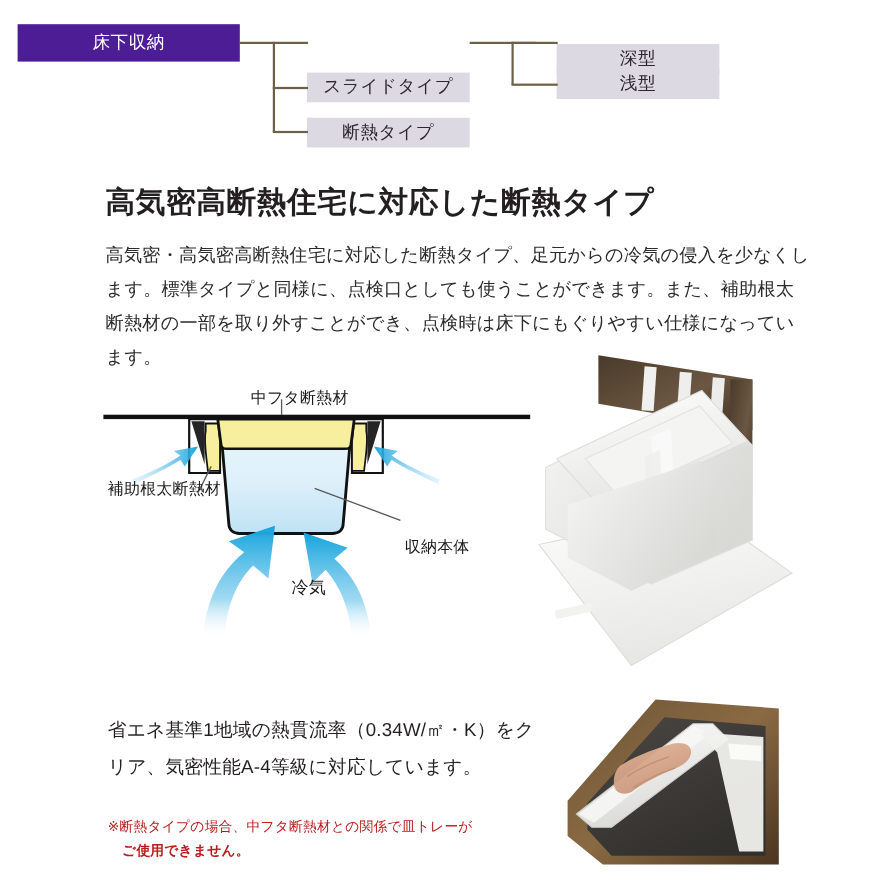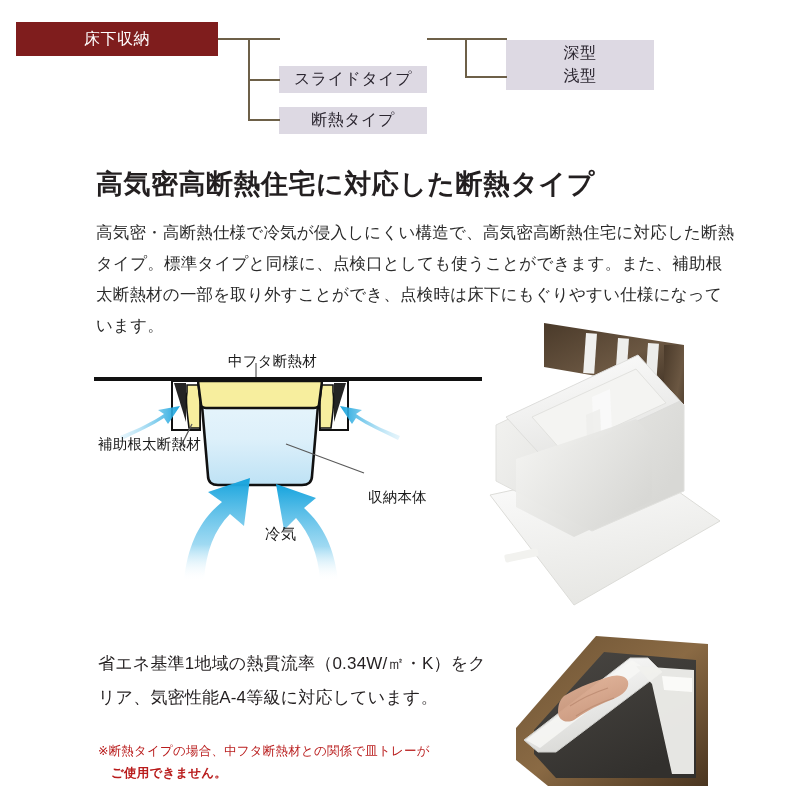--- a/index.html
+++ b/index.html
@@ -17,21 +17,21 @@
   
   .hier{position:absolute;left:0;top:0;width:800px;height:140px;}
   .hbox{
     position:absolute;
     display:flex;align-items:center;justify-content:center;
     font-size:16px;letter-spacing:.5px;
     box-sizing:border-box;
   }
   .hbox.root{
     left:16px;top:22px;width:202px;height:34px;
-    background:#7f1d1d;color:#ffffff;
+    background:#4c1d95;color:#ffffff;
   }
   .hbox.mid{
     left:279px;width:148px;height:27px;
     background:#ddd9e3;color:#2b2630;
   }
   .hbox.mid.m0{top:25px;}
   .hbox.mid.m1{top:66px;}
   .hbox.mid.m2{top:107px;}
   .hbox.leaf{
     left:506px;width:148px;height:27px;
@@ -123,21 +123,21 @@
     <div class="ln v ln-trunk"></div>
     <div class="ln h ln-m1"></div>
     <div class="ln h ln-m2"></div>
     <div class="ln h ln-r2"></div>
     <div class="ln v ln-trunk2"></div>
     <div class="ln h ln-l0"></div>
     <div class="ln h ln-l1"></div>
   </div>
 
   <h1 class="h1">高気密高断熱住宅に対応した断熱タイプ</h1>
-  <p class="lead">高気密・高断熱仕様で冷気が侵入しにくい構造で、高気密高断熱住宅に対応した断熱タイプ。標準タイプと同様に、点検口としても使うことができます。また、補助根太断熱材の一部を取り外すことができ、点検時は床下にもぐりやすい仕様になっています。</p>
+  <p class="lead">高気密・高気密高断熱住宅に対応した断熱タイプ、足元からの冷気の侵入を少なくします。標準タイプと同様に、点検口としても使うことができます。また、補助根太断熱材の一部を取り外すことができ、点検時は床下にもぐりやすい仕様になっています。</p>
 
   <div class="figure">
     <svg width="400" height="250" viewBox="0 0 400 250" xmlns="http://www.w3.org/2000/svg">
       <defs>
         <linearGradient id="boxgrad" x1="0" y1="0" x2="0" y2="1">
           <stop offset="0%" stop-color="#eaf6fc"></stop>
           <stop offset="55%" stop-color="#ddf0fa"></stop>
           <stop offset="100%" stop-color="#bee2f5"></stop>
         </linearGradient>
         <linearGradient id="arrowgrad" x1="0" y1="1" x2="0" y2="0">

